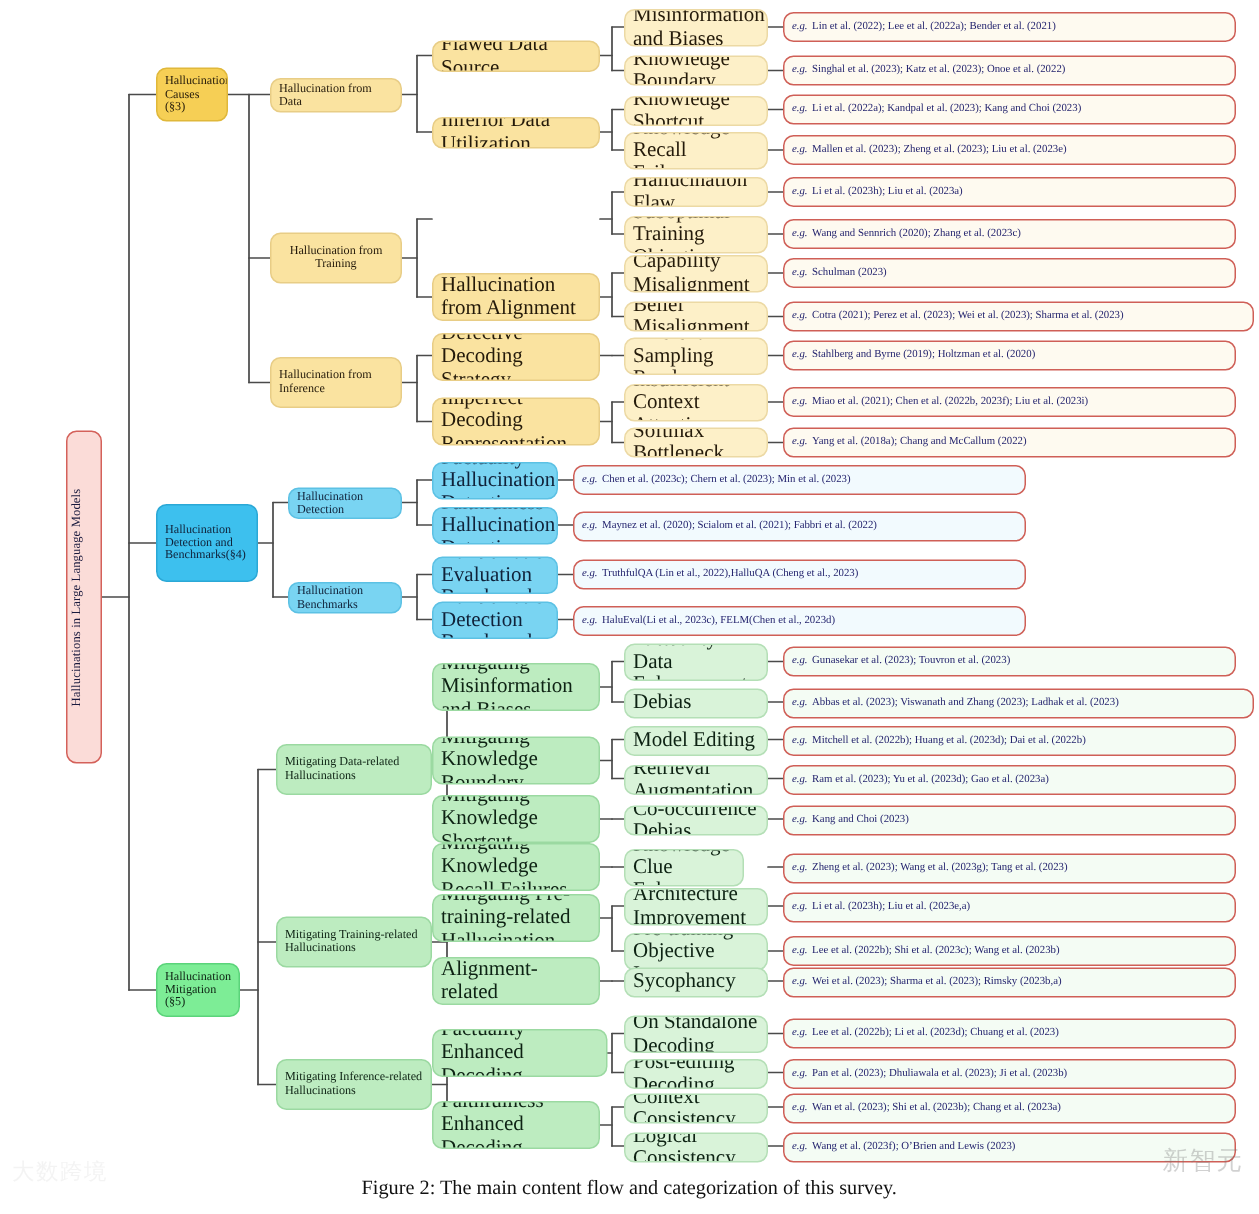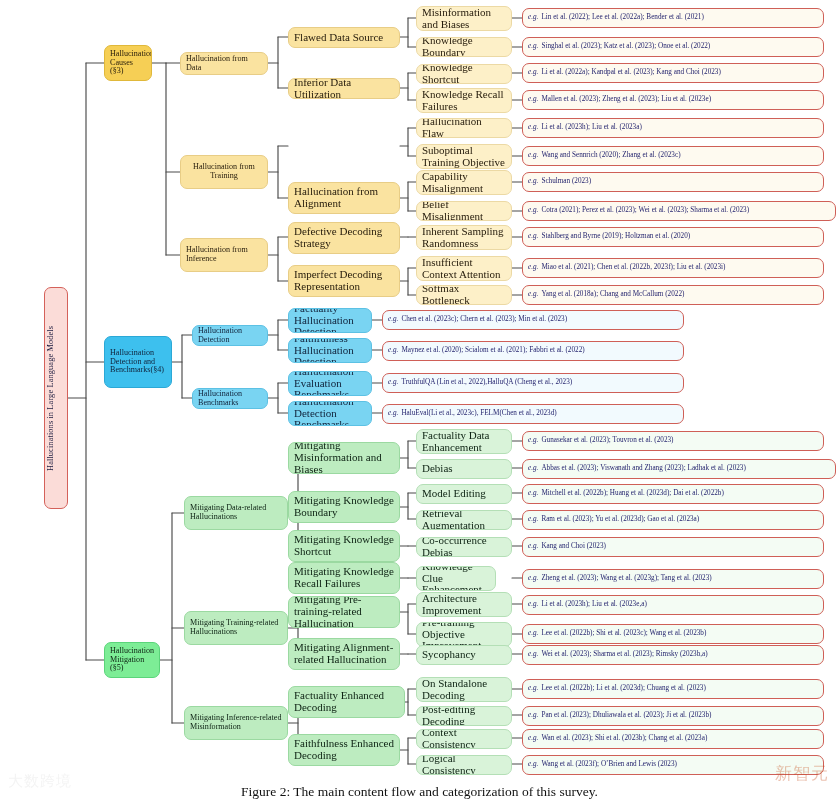--- a/index.html
+++ b/index.html
@@ -33,29 +33,29 @@
   .cite-b{background:#f2fafe;}
   .cite-g{background:#f4fcf4;}
 
   
   #root-node{writing-mode:vertical-rl;transform:rotate(180deg);
              justify-content:center;text-align:center;
              font-size:8.4px;letter-spacing:0.1px;padding:4px 1px;}
 
   .fs-l1{font-size:8.1px;}
   .fs-l2{font-size:8.1px;}
-  .fs-l3{font-size:11px;}
+  .fs-l3{font-size:14px;}
 
   #caption{position:absolute;left:0;top:784px;width:839px;text-align:center;
            font-size:13.5px;color:#111;font-family:"Liberation Serif","DejaVu Serif",serif;}
 
   .watermark{position:absolute;opacity:.32;pointer-events:none;
              font-family:"DejaVu Sans",sans-serif;}
   #wm-left{left:8px;top:772px;font-size:15px;color:#dcdcdc;letter-spacing:1px;}
-  #wm-right{right:10px;top:762px;font-size:17px;color:#c2410c;letter-spacing:1px;}
+  #wm-right{right:10px;top:762px;font-size:17px;color:#737373;letter-spacing:1px;}
 </style>
 </head>
 <body>
 
 <div id="figure">
 
   <svg id="edges" viewBox="0 0 839 779" xmlns="http://www.w3.org/2000/svg">
     <g stroke="#4a4a4a" stroke-width="1.15" fill="none" stroke-linecap="round">
 
       <path d="M68,398 H86"></path>
@@ -241,21 +241,21 @@
 
   <div class="node green-l2 fs-l2" style="left:184px;top:496px;width:104px;height:34px;">
     <span>Mitigating Data-related Hallucinations</span>
     </div>
 
   <div class="node green-l2 fs-l2" style="left:184px;top:611px;width:104px;height:34px;">
     <span>Mitigating Training-related Hallucinations</span>
     </div>
 
   <div class="node green-l2 fs-l2" style="left:184px;top:706px;width:104px;height:34px;">
-    <span>Mitigating Inference-related Misinformation</span>
+    <span>Mitigating Inference-related Hallucinations</span>
     </div>
 
   <div class="node yellow-l2 fs-l3" style="left:288px;top:27px;width:112px;height:21px;">
     <span>Flawed Data Source</span>
     </div>
 
   <div class="node yellow-l2 fs-l3" style="left:288px;top:78px;width:112px;height:21px;">
     <span>Inferior Data Utilization</span>
     </div>
 

